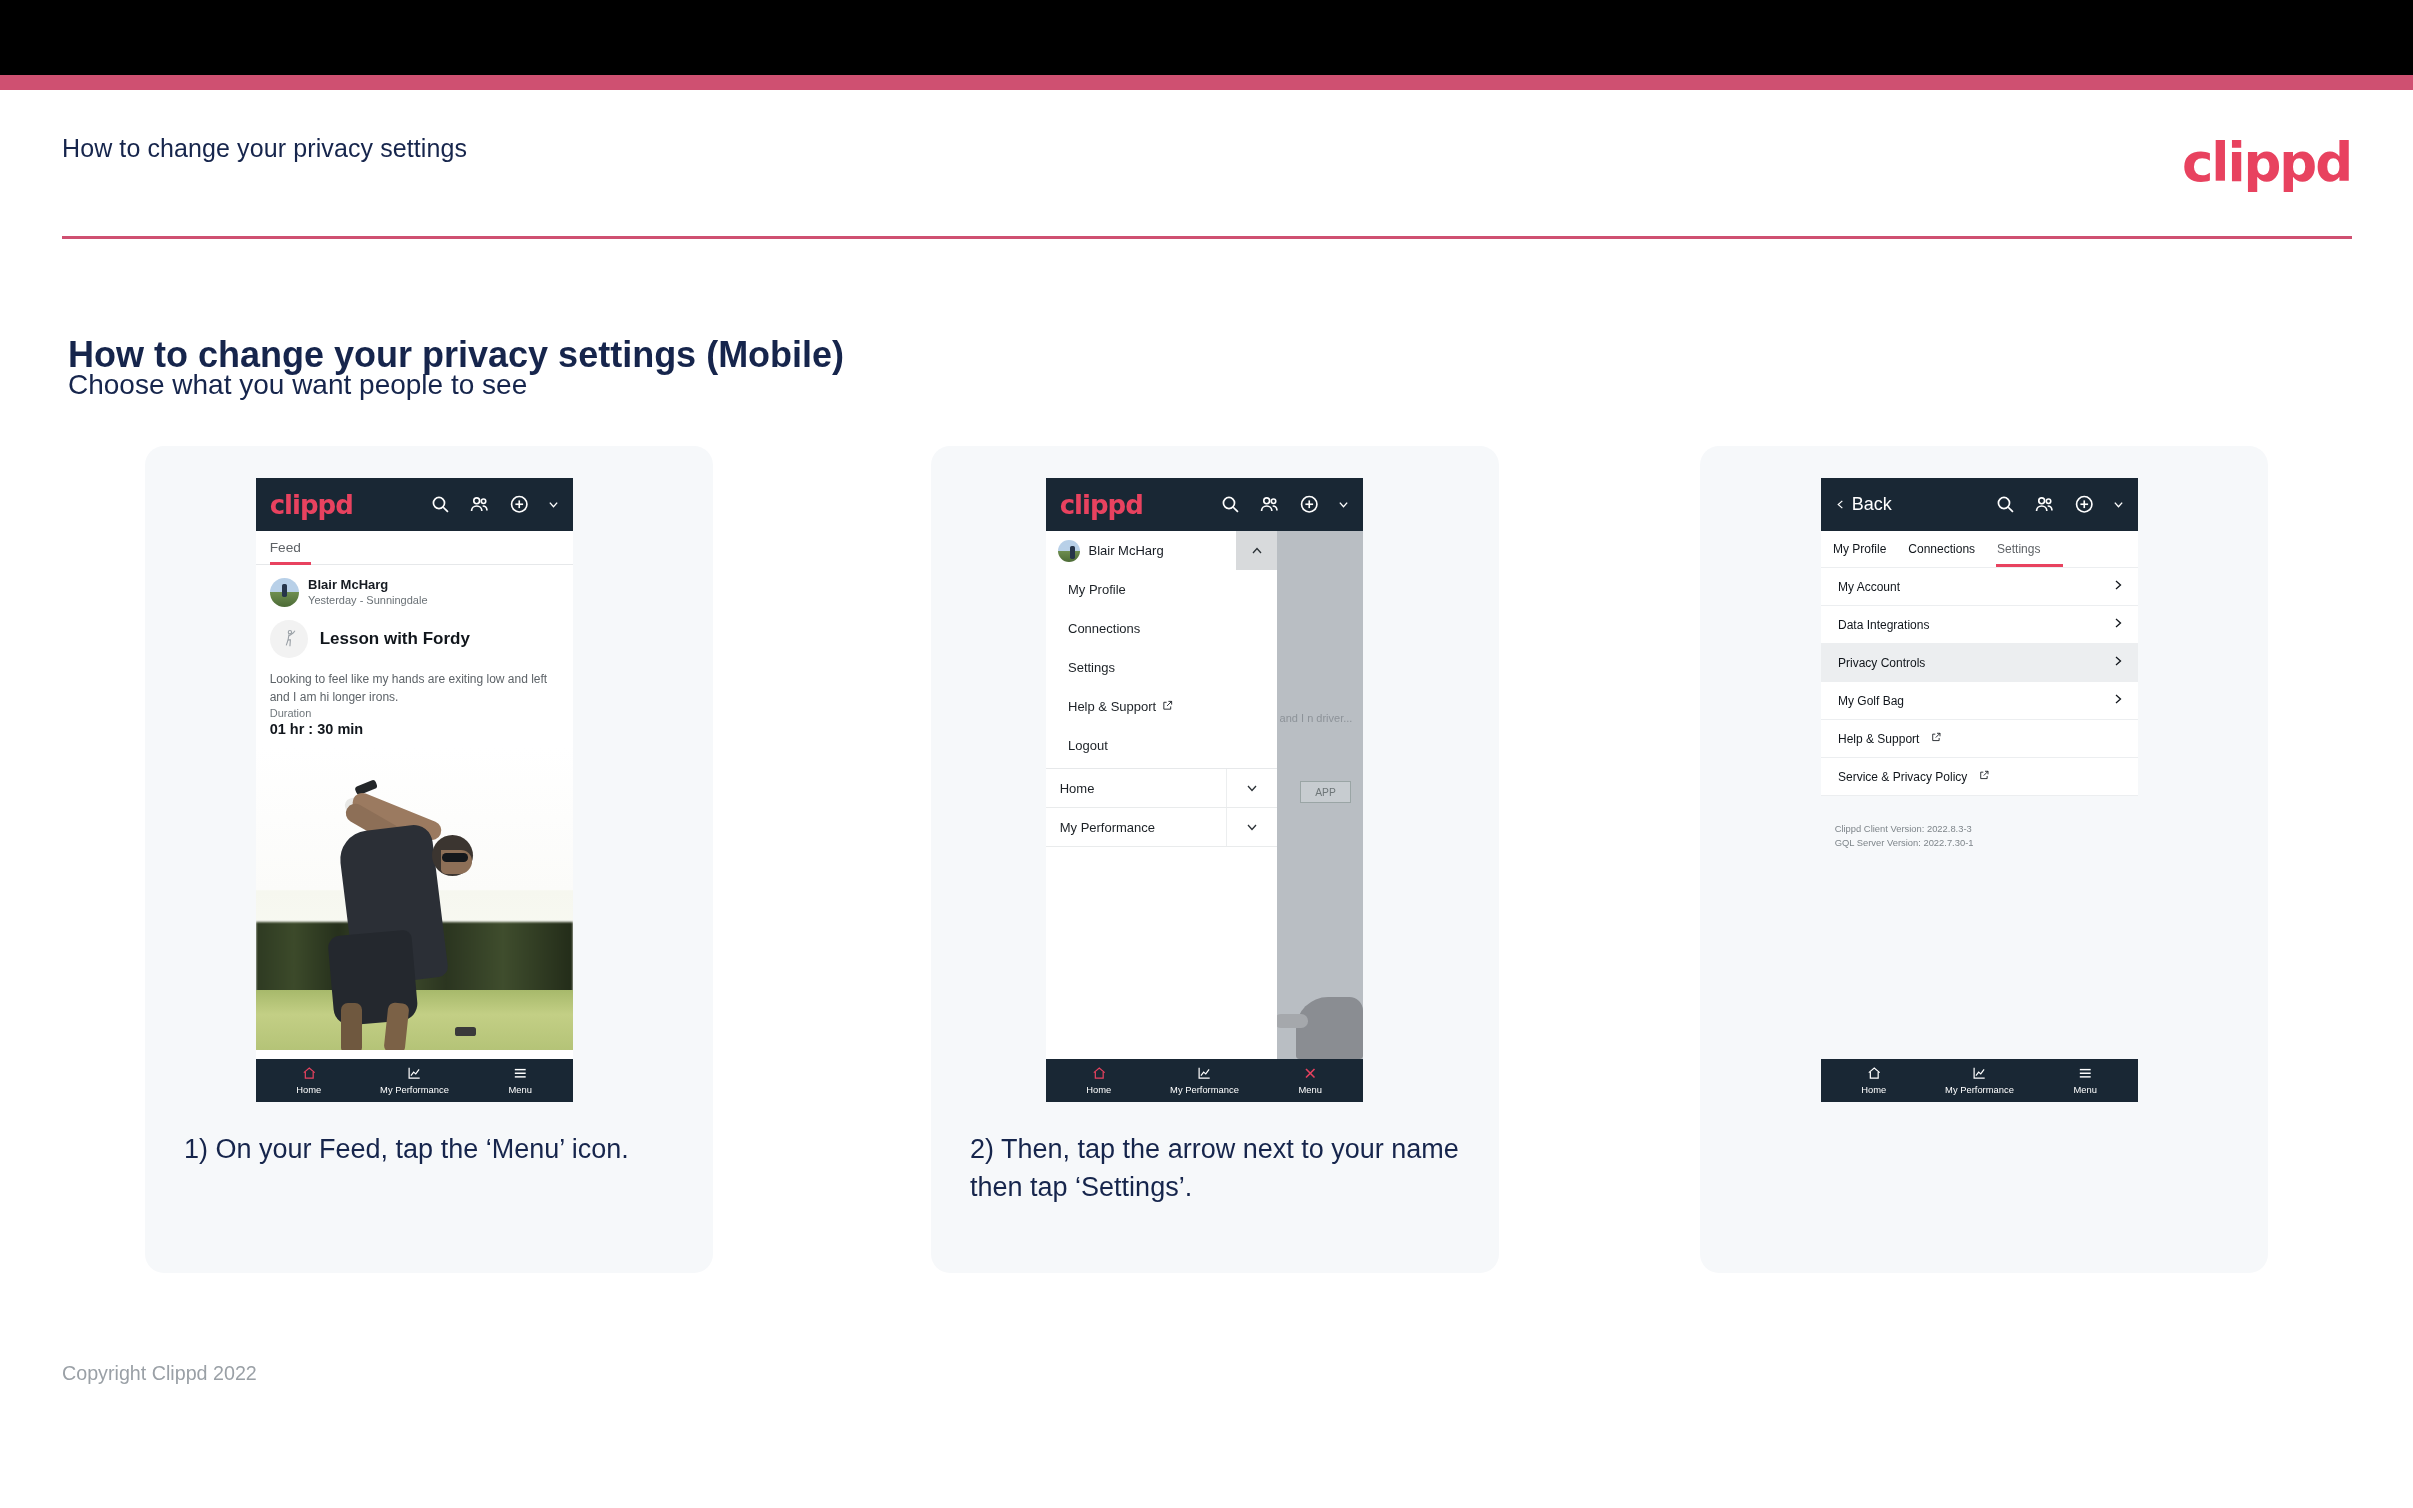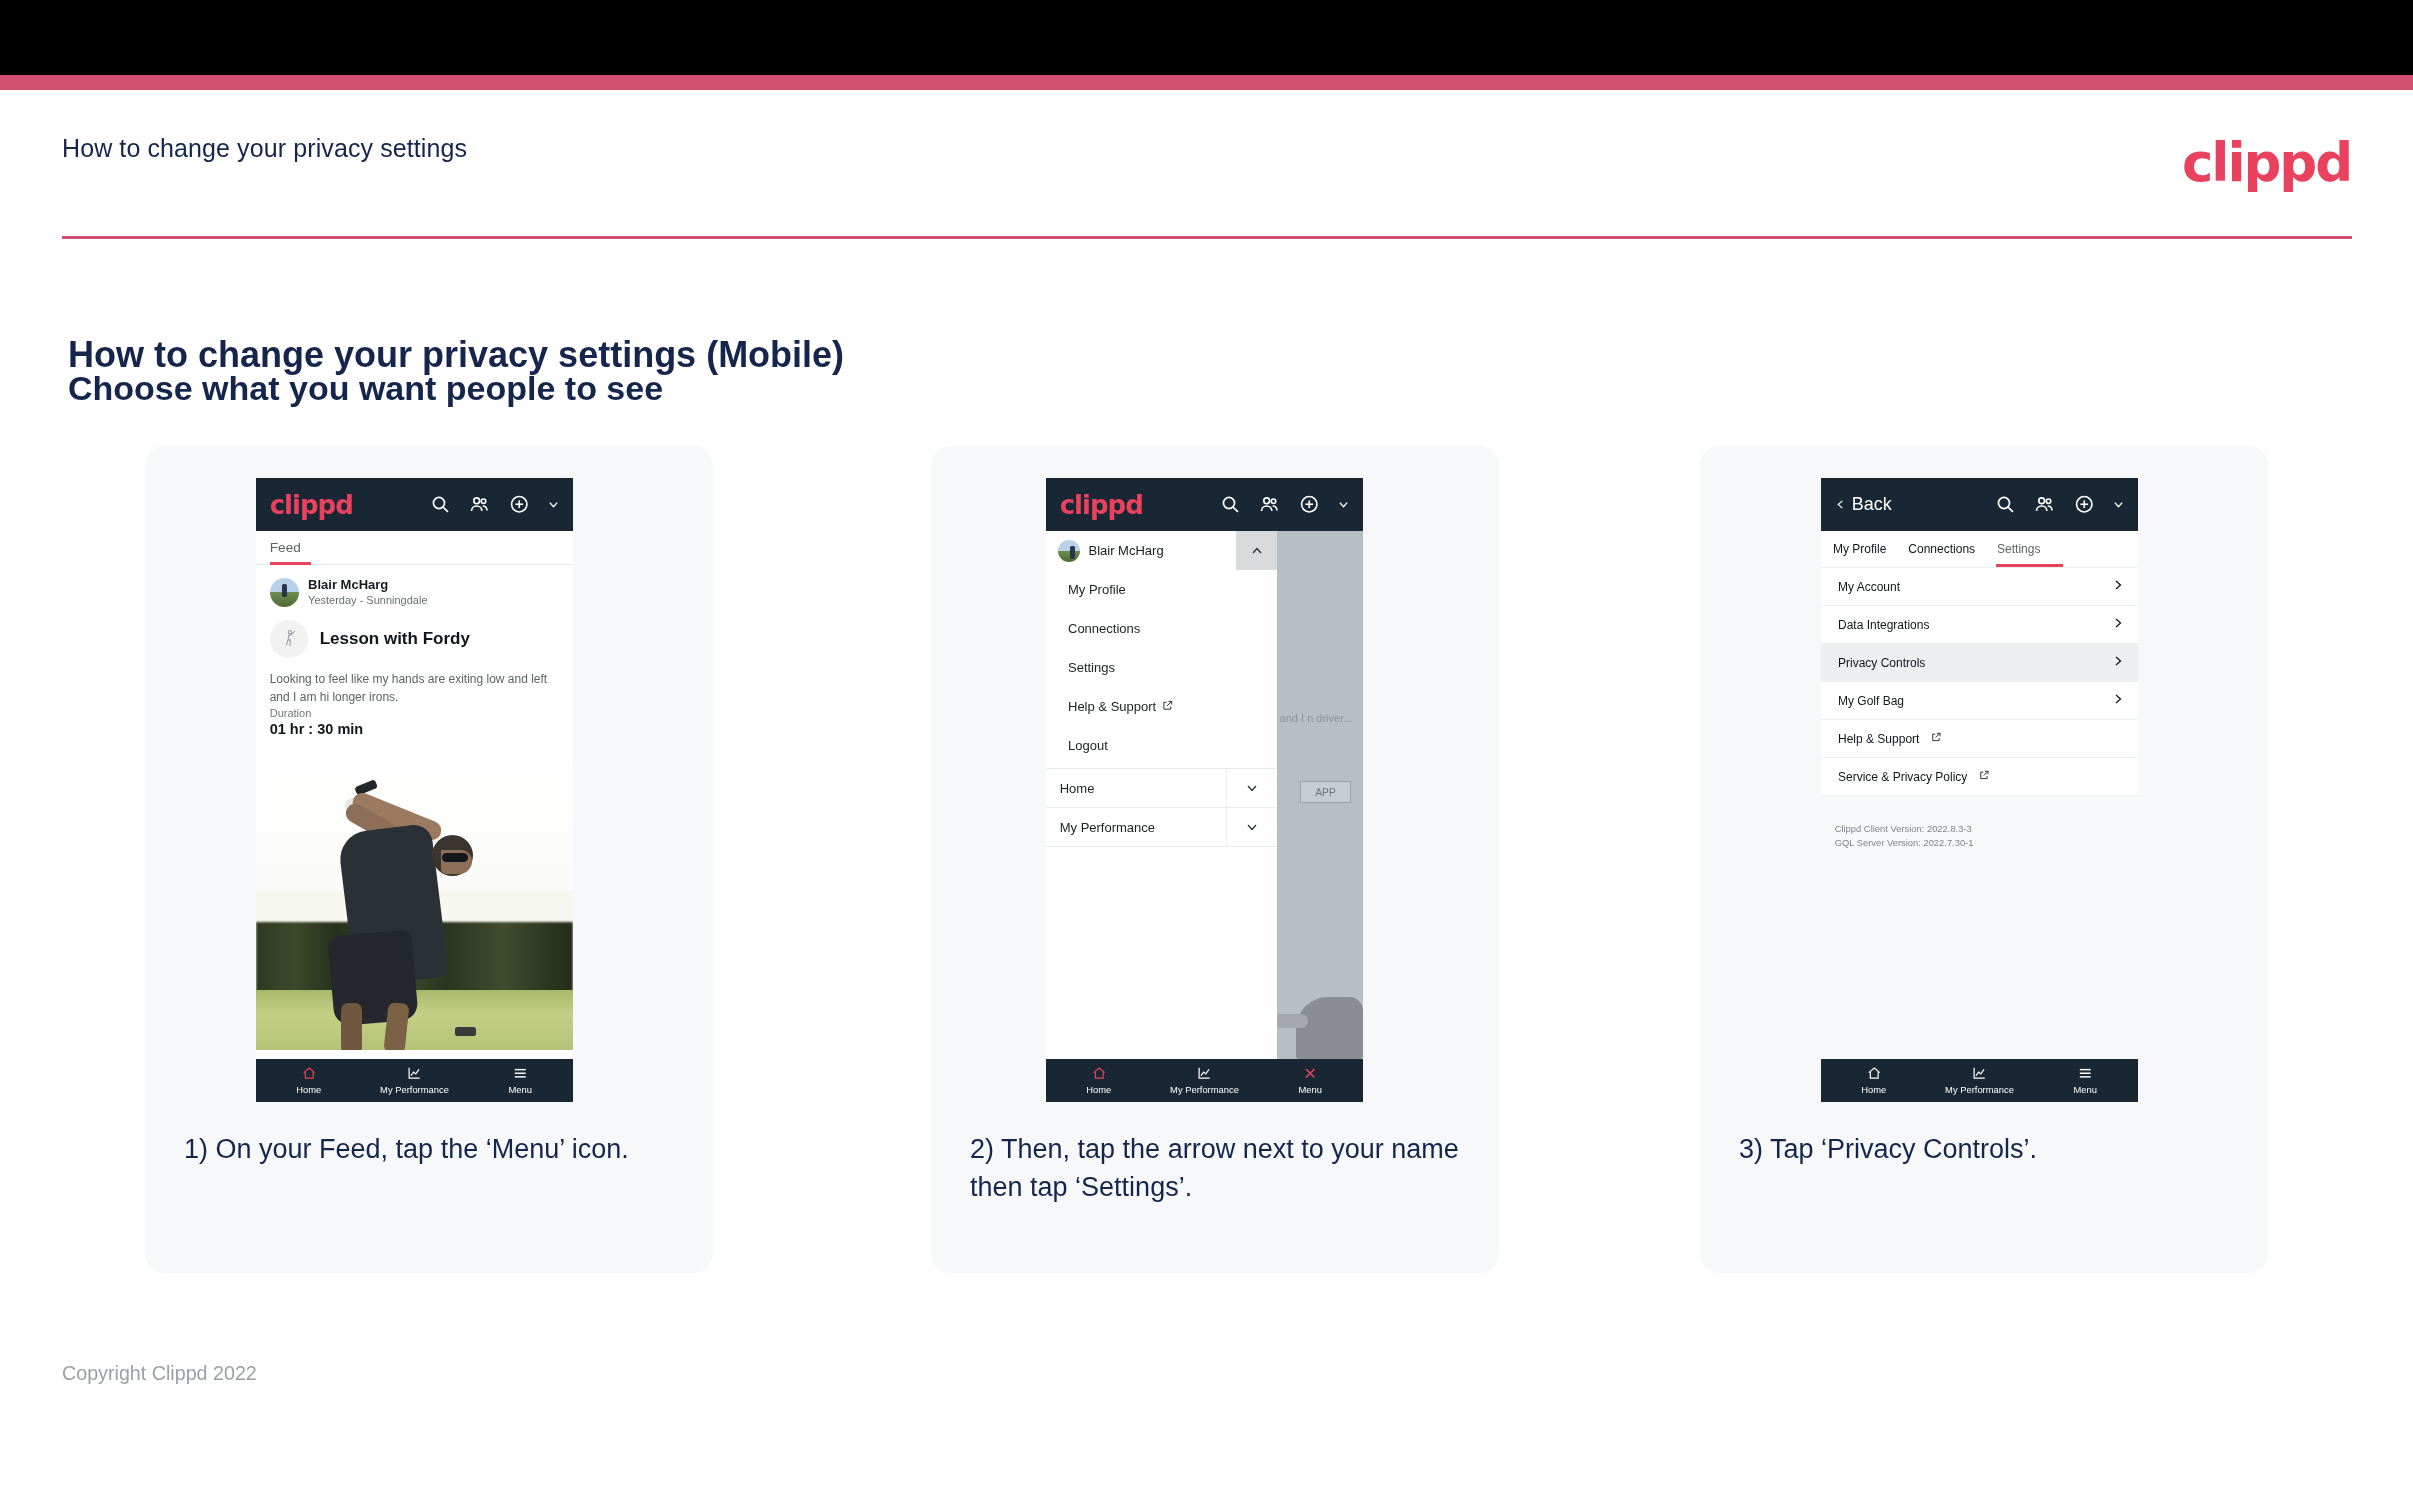--- a/index.html
+++ b/index.html
@@ -28,21 +28,21 @@
     letter-spacing:-2.1px; font-family:"DejaVu Sans", sans-serif;
   }
 
   
   .main-title {
     position:absolute; left:68px; top:320px;
     font-size:36px; font-weight:bold; color:#16254c;margin-top:14px;
   }
   .sub-title {
     position:absolute; left:68px; top:369px;
-    font-size:34px; font-weight:bold; color:#16254c;
+    font-size:28px; font-weight:normal; color:#16254c;
   }
 
   
   .cards { position:absolute; left:0; top:446px; width:2413px; height:829px; }
   .card {
     position:absolute; top:0; width:568px; height:827px;
     background:#f6f8fa; border-radius:19px;
   }
   .card-1 { left:145px; }
   .card-2 { left:931px; }
@@ -602,21 +602,20 @@
                   <line x1="3" y1="6" x2="21" y2="6"></line>
                   <line x1="3" y1="12" x2="21" y2="12"></line>
                   <line x1="3" y1="18" x2="21" y2="18"></line>
                 </svg>
               </span>
             <span class="nav-label">Menu</span>
           </div>
         </div>
 
       </div>
-      <div class="caption">3) Tap ‘Privacy Controls’.</div>
     </div>
 
   </div>
 
   <div class="footer">Copyright Clippd 2022</div>
 
 </div>
 
 
 </body></html>

